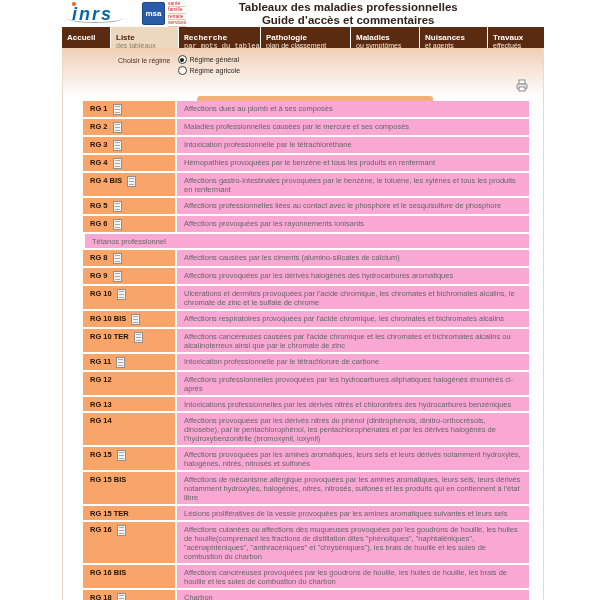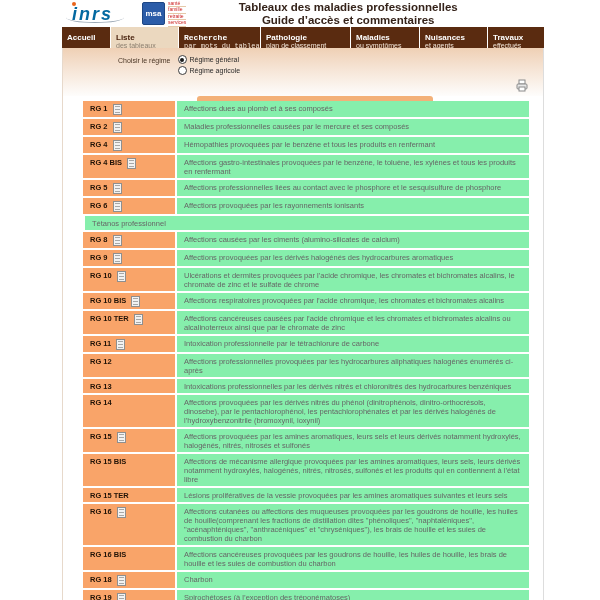--- a/index.html
+++ b/index.html
@@ -49,21 +49,21 @@
   
   .table-zone{padding-top:0;padding-left:20px;}
   .table-tab-strip{margin-left:114px;width:236px;height:5px;background:#f3b179;border-radius:3px 3px 0 0;}
   .rows{}
   .row{display:flex;margin-right:14px;margin-bottom:2px;}
   .cell-code{flex:0 0 92px;box-sizing:border-box;background:#f9a469;padding:2.5px 4px 2.5px 7px;display:flex;align-items:flex-start;}
   .code-text{font-size:7.5px;font-weight:bold;color:#211307;line-height:9px;white-space:nowrap;}
   .doc-icon{width:7px;height:9px;background:#f2f2f2;border:1px solid #8f8f8f;margin-left:5px;margin-top:0;flex:0 0 auto;
             background-image:repeating-linear-gradient(to bottom,#a8a8a8 0px,#a8a8a8 1px,transparent 1px,transparent 3px);
             background-size:5px 7px;background-position:1px 1px;background-repeat:no-repeat;}
-  .cell-desc{flex:1;background:#86efac;margin-left:2px;padding:2.5px 7px;font-size:7.5px;line-height:9px;color:#666666;}
+  .cell-desc{flex:1;background:#f9a8d4;margin-left:2px;padding:2.5px 7px;font-size:7.5px;line-height:9px;color:#666666;}
 </style>
 </head>
 <body>
 
 <div class="page-wrap">
 
   <div class="header">
     <div class="logo-inrs">
       <span class="inrs-dot"></span>
       <span class="inrs-text">inrs</span>
@@ -160,20 +160,27 @@
       </div>
 
       <div class="row">
         <div class="cell-code">
           <span class="code-text">RG 2</span>
           <span class="doc-icon"></span>
         </div>
         <div class="cell-desc">Maladies professionnelles causées par le mercure et ses composés</div>
       </div>
 
+      <div class="row">
+        <div class="cell-code">
+          <span class="code-text">RG 3</span>
+          <span class="doc-icon"></span>
+        </div>
+        <div class="cell-desc">Intoxication professionnelle par le tétrachloréthane</div>
+      </div>
 
       <div class="row">
         <div class="cell-code">
           <span class="code-text">RG 4</span>
           <span class="doc-icon"></span>
         </div>
         <div class="cell-desc">Hémopathies provoquées par le benzène et tous les produits en renfermant</div>
       </div>
 
       <div class="row">

